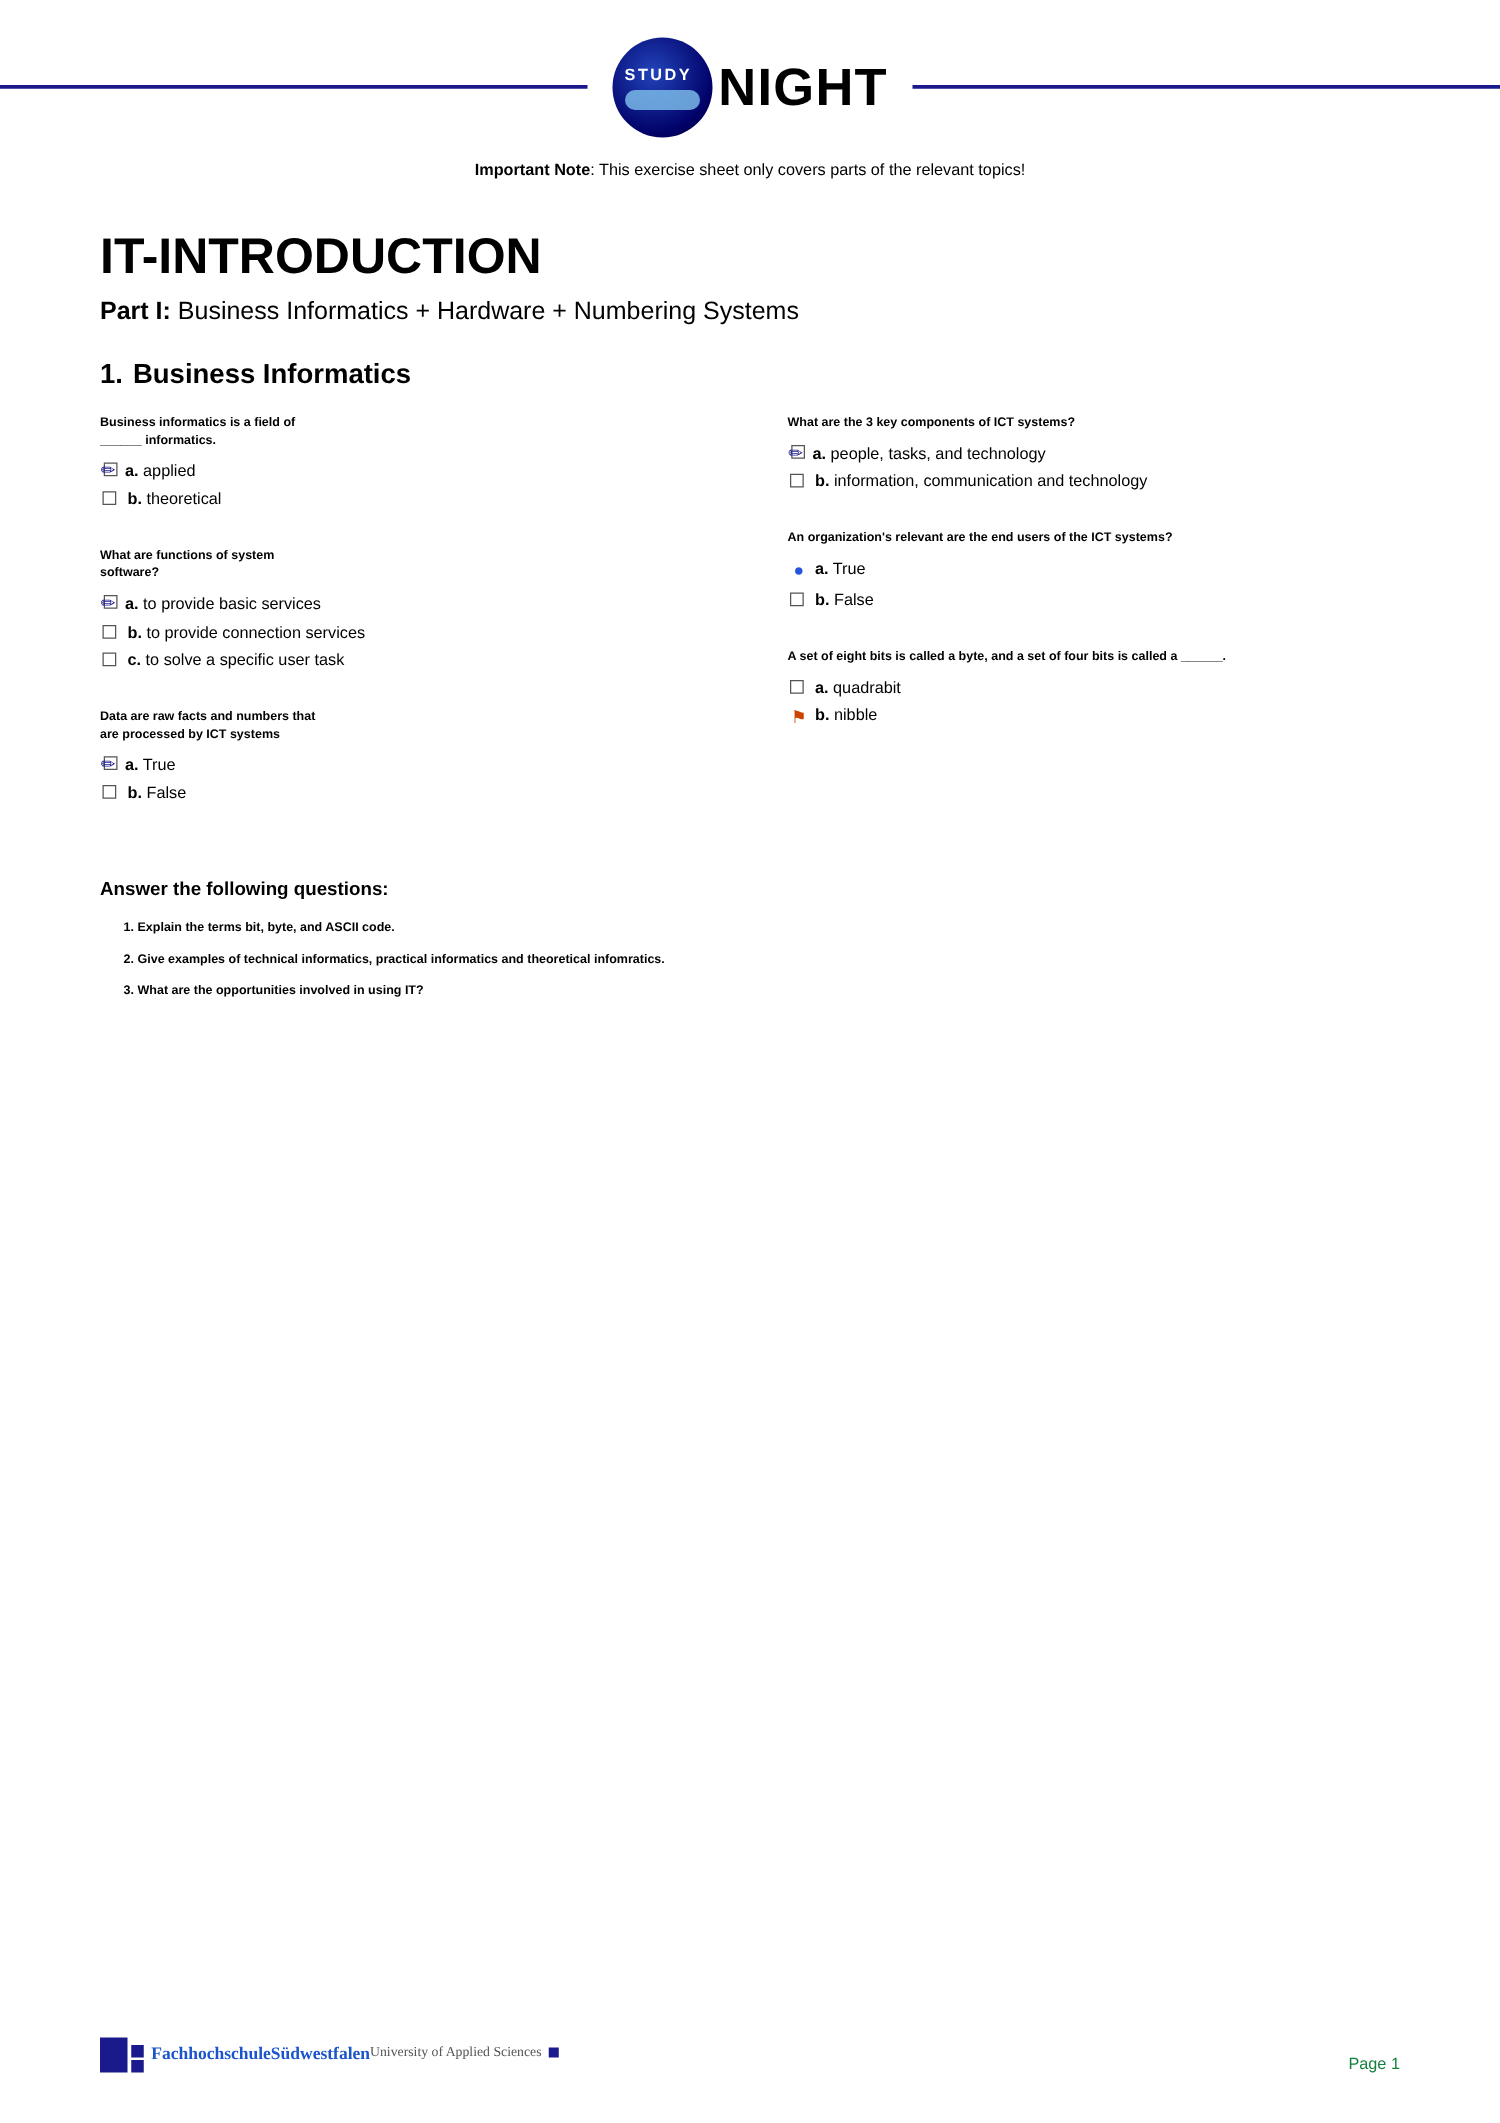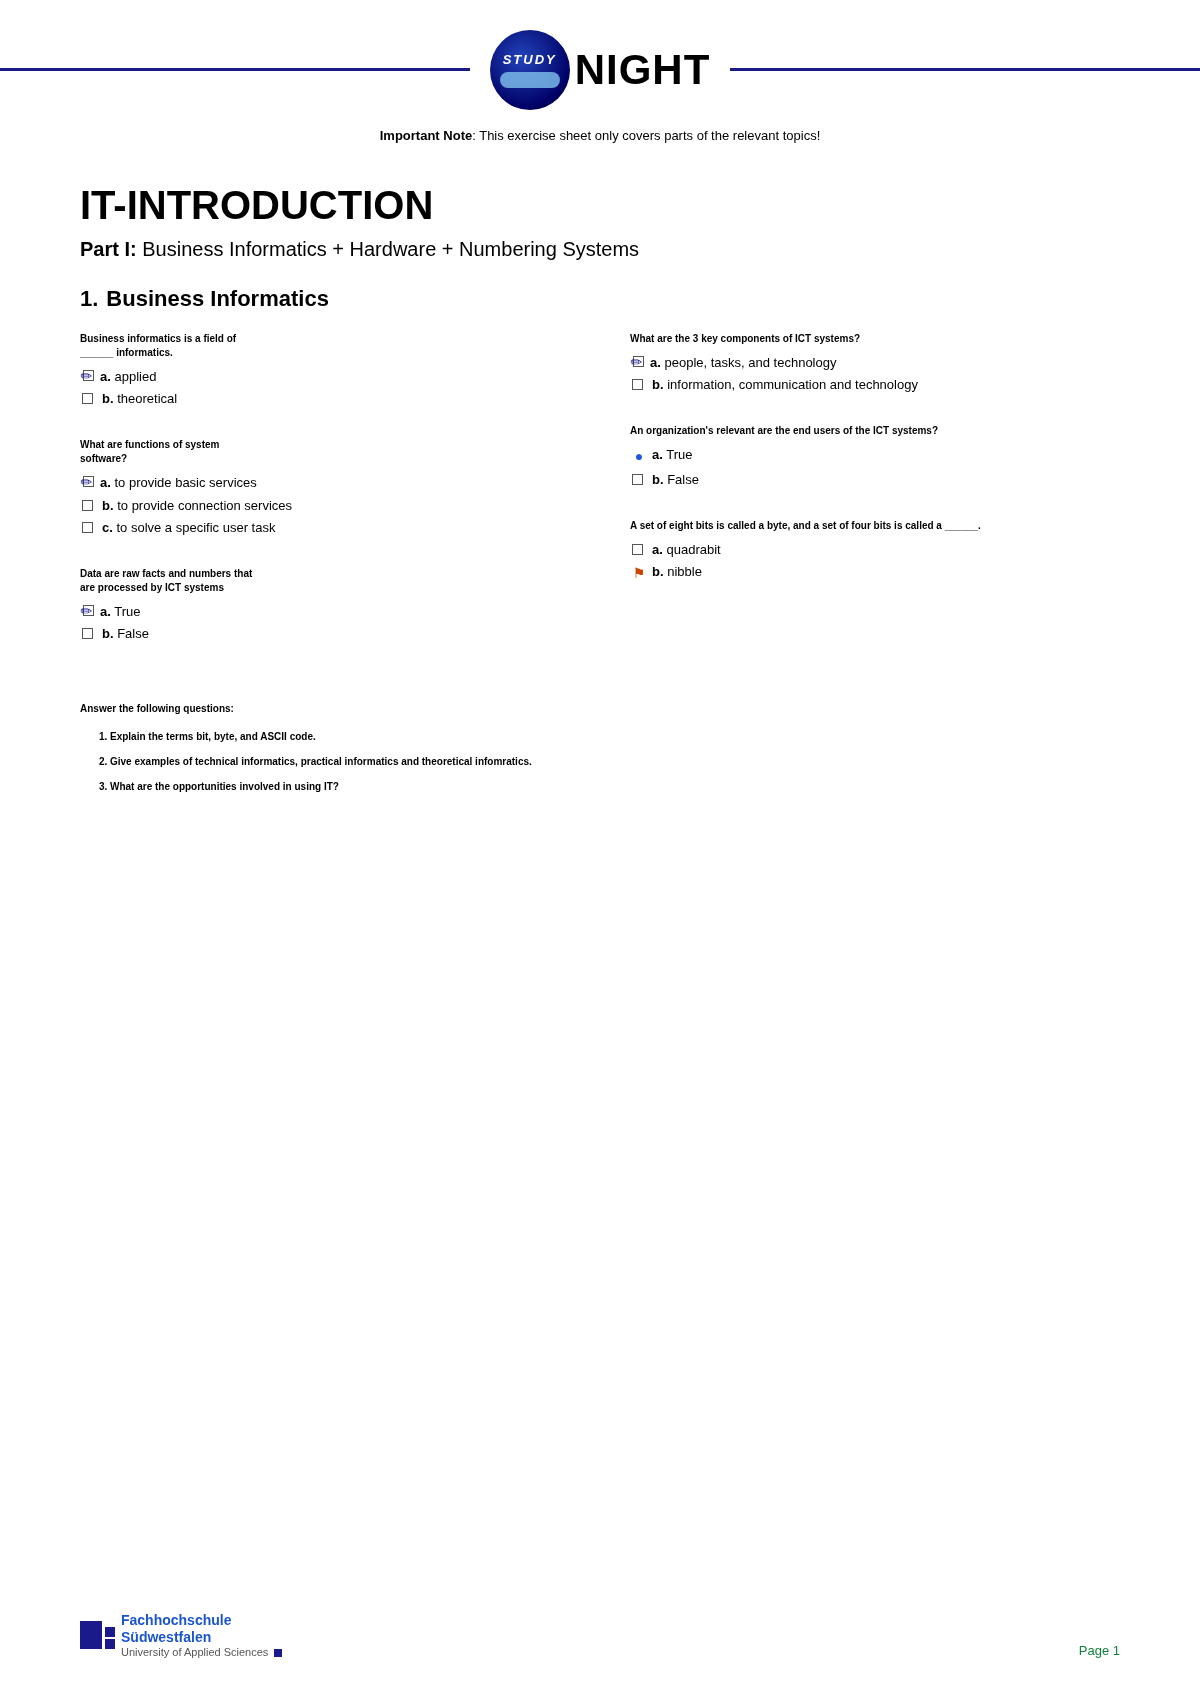--- a/index.html
+++ b/index.html
@@ -159,21 +159,21 @@
       flex: 1;
     }
 
     
     .answer-section {
       margin-top: 30px;
       margin-bottom: 30px;
     }
 
     .answer-section-title {
-      font-size: 10px;
+      font-size: 15px;
       font-weight: bold;
       margin-bottom: 15px;
     }
 
     .answer-list {
       padding-left: 30px;
     }
 
     .answer-list li {
       font-size: 10px;
@@ -194,21 +194,22 @@
       padding: 0 80px;
     }
 
     .footer-logo {
       display: flex;
       align-items: center;
     }
 
     .footer-text-group {
       display: flex;
-      flex-direction: column;
+      flex-direction: row;
+      font-family: Liberation Serif, serif;
     }
 
     .footer-school-name {
       font-size: 14px;
       font-weight: bold;
       color: #1a55cc;
       line-height: 1.2;
     }
 
     .footer-univ-text {
@@ -231,21 +232,21 @@
   </style>
 </head>
 <body>
 
 <div class="page">
 
   <div class="header">
     <div class="divider-line" style="top: 68px;"></div>
     <div class="header-logo-area">
       <div class="study-logo">
-        <div style="position:relative; z-index:2; text-align:center;font-style:italic;">
+        <div style="position:relative; z-index:2; ">
           <div style="color:#fff; font-size:13px; font-weight:bold; letter-spacing:2px; line-height:1;">STUDY</div>
           <div style="width:60px; height:16px; background:#7ab8e8; border-radius:8px; margin-top:6px; opacity:0.85;"></div>
         </div>
       </div>
       <div class="header-title">NIGHT</div>
     </div>
   </div>
 
   <div class="important-note">
     <strong>Important Note</strong><span>: This exercise sheet only covers parts of the relevant topics!</span>

